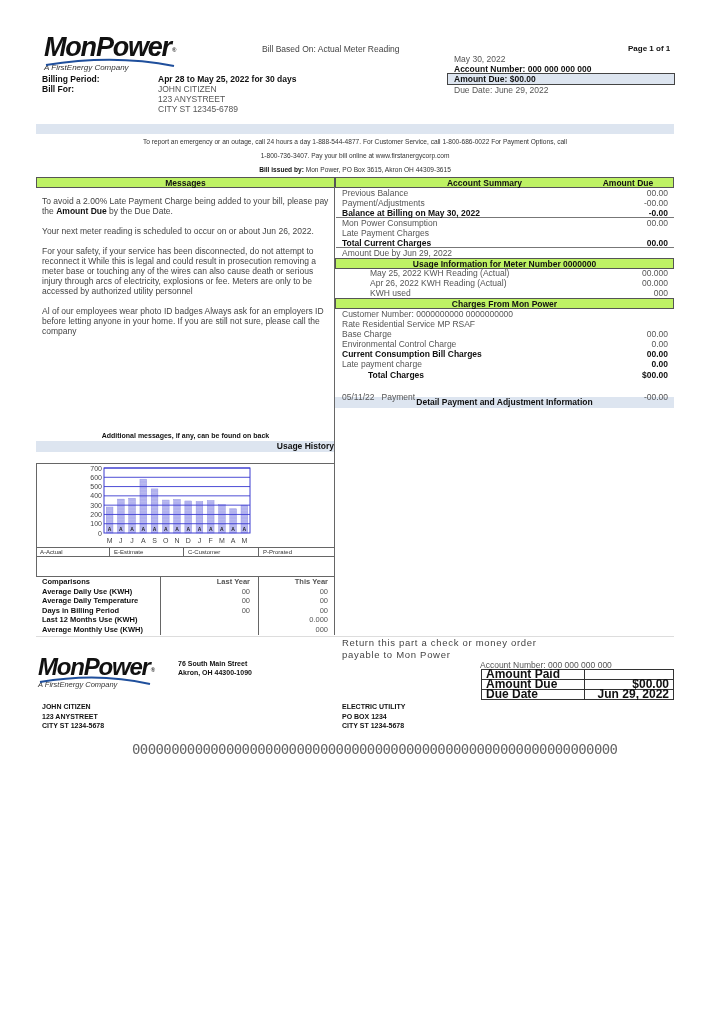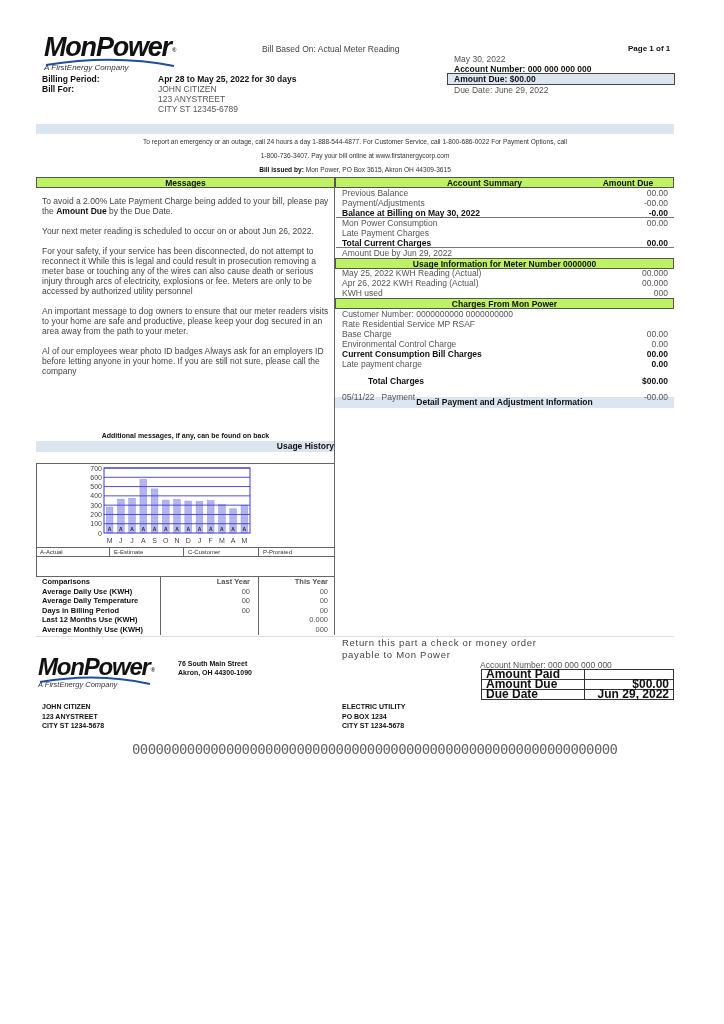--- a/index.html
+++ b/index.html
@@ -81,21 +81,20 @@
 </div>
 
 <div class="abs" style="left:334px; top:187px; width:1px; height:448px; background:#666;"></div>
 
 <div class="abs" style="left:36px; top:187px; width:1px; height:0; background:#666;"></div>
 
 <div class="abs msg" style="left:42px; top:196px; width:288px;">
   <p><span>To avoid a 2.00% Late Payment Charge being added to your bill, please pay the </span><b class="dark">Amount Due</b><span> by the Due Date.</span></p>
   <p>Your next meter reading is scheduled to occur on or about Jun 26, 2022.</p>
   <p>For your safety, if your service has been disconnected, do not attempt to reconnect it While this is legal and could result in prosecution removing a meter base or touching any of the wires can also cause death or serious injury through arcs of electricity, explosions or fee.  Meters are only to be accessed by authorized utility personnel</p>
-  <p>An important message to dog owners to ensure that our meter readers visits to your home are safe and productive, please keep your dog secured in an area away from the path to your meter.</p>
   <p>Al of our employees wear photo ID badges Always ask for an employers ID before letting anyone in your home. If you are still not sure, please call the company</p>
 </div>
 
 <div class="abs bold" style="left:36px; top:432px; width:299px; text-align:center; font-size:7px;">Additional messages, if any, can be found on back</div>
 
 <div class="abs" style="left:336px; top:188px; width:338px;">
   <div class="row">
       <span>Previous Balance</span>
       <span>00.00</span>
     </div>
@@ -119,21 +118,21 @@
       <span>Total Current Charges</span>
       <span>00.00</span>
     </div>
   <div class="row">
       <span>Amount Due by Jun 29, 2022</span>
       <span></span>
     </div>
 </div>
 
 <div class="abs hdr" style="left:335px; top:258px; width:339px;">Usage Information for Meter Number 0000000</div>
-<div class="abs" style="left:336px; top:268px; width:338px;">
+<div class="abs" style="left:336px; top:268px; width:338px;padding-left:28px;">
   <div class="row">
       <span>May 25, 2022 KWH Reading (Actual)</span>
       <span>00.000</span>
     </div>
   <div class="row">
       <span>Apr 26, 2022 KWH Reading (Actual)</span>
       <span>00.000</span>
     </div>
   <div class="row">
       <span>KWH used</span>
@@ -160,21 +159,21 @@
       <span>0.00</span>
     </div>
   <div class="row b">
       <span>Current Consumption Bill Charges</span>
       <span>00.00</span>
     </div>
   <div class="row">
       <span>Late payment charge</span>
       <span class="bold">0.00</span>
     </div>
-  <div class="row b" style="margin-top:7px;padding-left:32px;">
+  <div class="row b" style="margin-top:1px;padding-left:32px;">
       <span>Total Charges</span>
       <span>$00.00</span>
     </div>
 </div>
 
 <div class="abs shade bold" style="left:335px; top:381px; width:339px; height:11px; line-height:11px; text-align:center; font-size:8.5px;margin-top:16px;">Detail Payment and Adjustment Information</div>
 <div class="abs" style="left:336px; top:392px; width:338px;">
   <div class="row">
       <span><span>05/11/22</span>&nbsp;&nbsp; <span>Payment</span></span>
       <span>-00.00</span>

